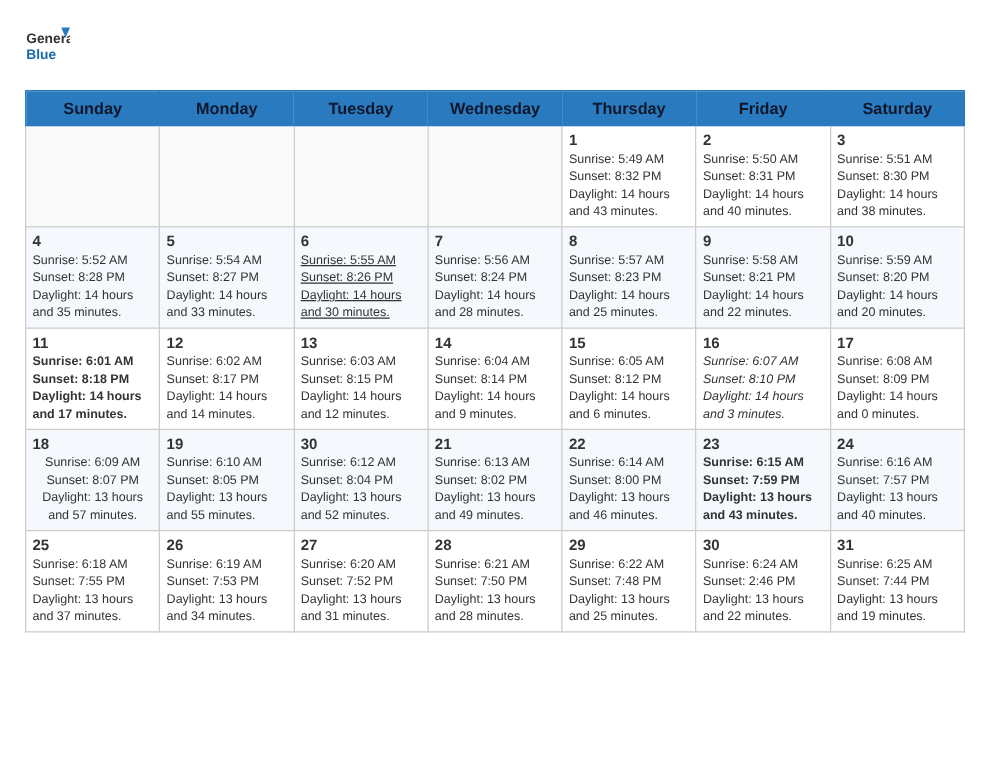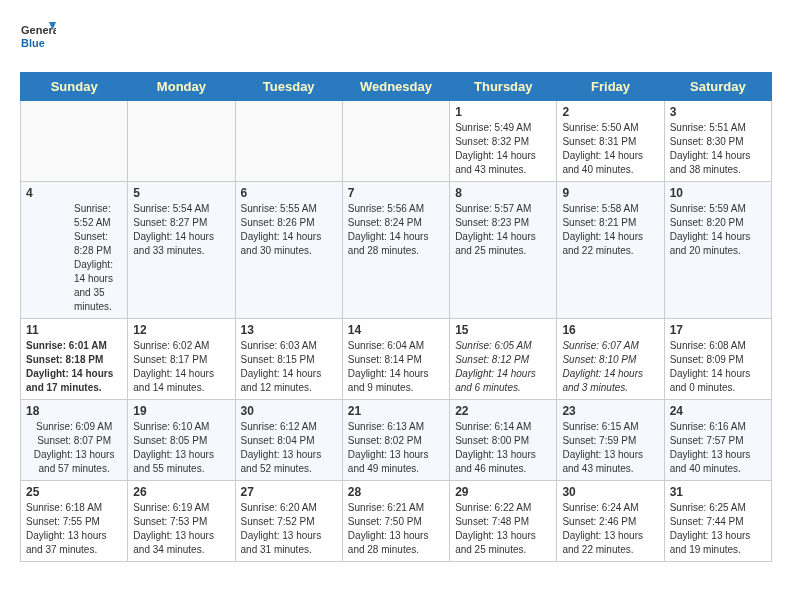--- a/index.html
+++ b/index.html
@@ -33,21 +33,21 @@
       font-size: 16px;
       color: #555;
     }
     .calendar {
       width: 100%;
       border-collapse: collapse;
       border: 1px solid #ccc;
     }
     .calendar th {
       background-color: #2a7abf;
-      color: #fef9c3;
+      color: #0f172a;
       text-align: center;
       padding: 6px 4px;
       font-size: 13px;
       border: 1px solid #2a7abf;
     }
     .calendar td {
       vertical-align: top;
       padding: 4px 5px;
       border: 1px solid #ccc;
       font-size: 10px;
@@ -132,35 +132,35 @@
           <div class="day-num">3</div>
           <div class="day-info" style="white-space: pre-line;">Sunrise: 5:51 AM
 Sunset: 8:30 PM
 Daylight: 14 hours
 and 38 minutes.</div>
         </td>
       </tr>
       <tr>
         <td>
           <div class="day-num">4</div>
-          <div class="day-info" style="white-space: pre-line; margin-left: 48px;">Sunrise: 5:52 AM
+          <div class="day-info" style="white-space: pre-line;">Sunrise: 5:52 AM
 Sunset: 8:28 PM
 Daylight: 14 hours
 and 35 minutes.</div>
         </td>
         <td>
           <div class="day-num">5</div>
           <div class="day-info" style="white-space: pre-line;">Sunrise: 5:54 AM
 Sunset: 8:27 PM
 Daylight: 14 hours
 and 33 minutes.</div>
         </td>
         <td>
           <div class="day-num">6</div>
-          <div class="day-info" style="white-space: pre-line;">Sunrise: 5:55 AM
+          <div class="day-info" style="white-space: pre-line; text-decoration: underline;">Sunrise: 5:55 AM
 Sunset: 8:26 PM
 Daylight: 14 hours
 and 30 minutes.</div>
         </td>
         <td>
           <div class="day-num">7</div>
           <div class="day-info" style="white-space: pre-line;">Sunrise: 5:56 AM
 Sunset: 8:24 PM
 Daylight: 14 hours
 and 28 minutes.</div>
@@ -211,21 +211,21 @@
         </td>
         <td>
           <div class="day-num">14</div>
           <div class="day-info" style="white-space: pre-line;">Sunrise: 6:04 AM
 Sunset: 8:14 PM
 Daylight: 14 hours
 and 9 minutes.</div>
         </td>
         <td>
           <div class="day-num">15</div>
-          <div class="day-info" style="white-space: pre-line; font-style: italic;">Sunrise: 6:05 AM
+          <div class="day-info" style="white-space: pre-line;">Sunrise: 6:05 AM
 Sunset: 8:12 PM
 Daylight: 14 hours
 and 6 minutes.</div>
         </td>
         <td>
           <div class="day-num">16</div>
           <div class="day-info" style="white-space: pre-line; font-style: italic;">Sunrise: 6:07 AM
 Sunset: 8:10 PM
 Daylight: 14 hours
 and 3 minutes.</div>
@@ -269,21 +269,21 @@
         </td>
         <td>
           <div class="day-num">22</div>
           <div class="day-info" style="white-space: pre-line;">Sunrise: 6:14 AM
 Sunset: 8:00 PM
 Daylight: 13 hours
 and 46 minutes.</div>
         </td>
         <td>
           <div class="day-num">23</div>
-          <div class="day-info" style="white-space: pre-line;">Sunrise: 6:15 AM
+          <div class="day-info" style="white-space: pre-line; font-weight: bold;">Sunrise: 6:15 AM
 Sunset: 7:59 PM
 Daylight: 13 hours
 and 43 minutes.</div>
         </td>
         <td>
           <div class="day-num">24</div>
           <div class="day-info" style="white-space: pre-line;">Sunrise: 6:16 AM
 Sunset: 7:57 PM
 Daylight: 13 hours
 and 40 minutes.</div>

